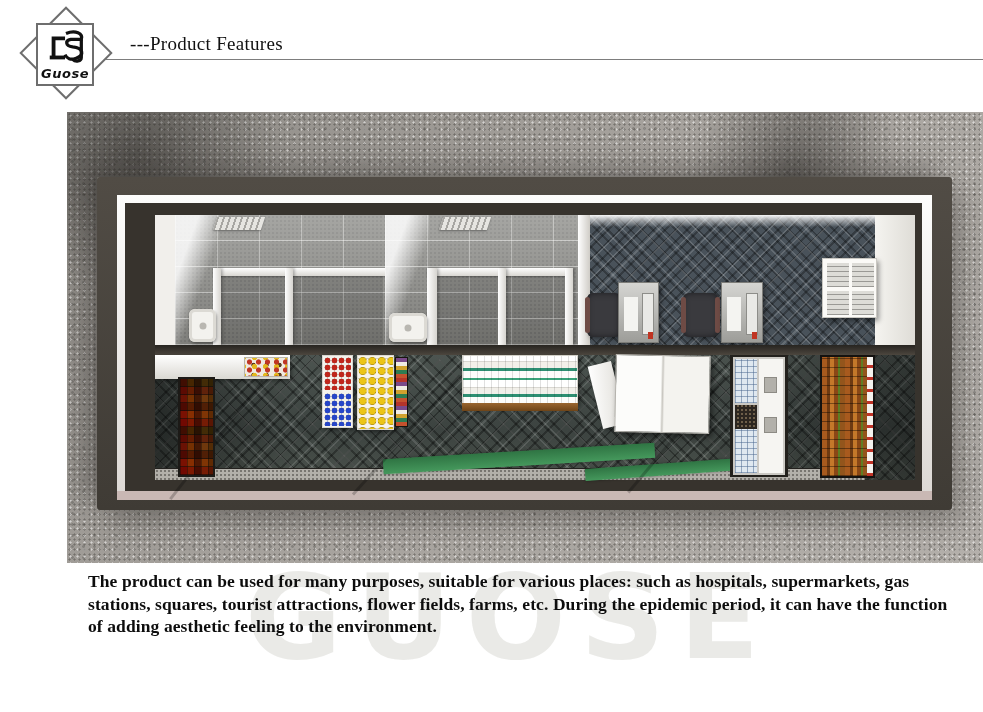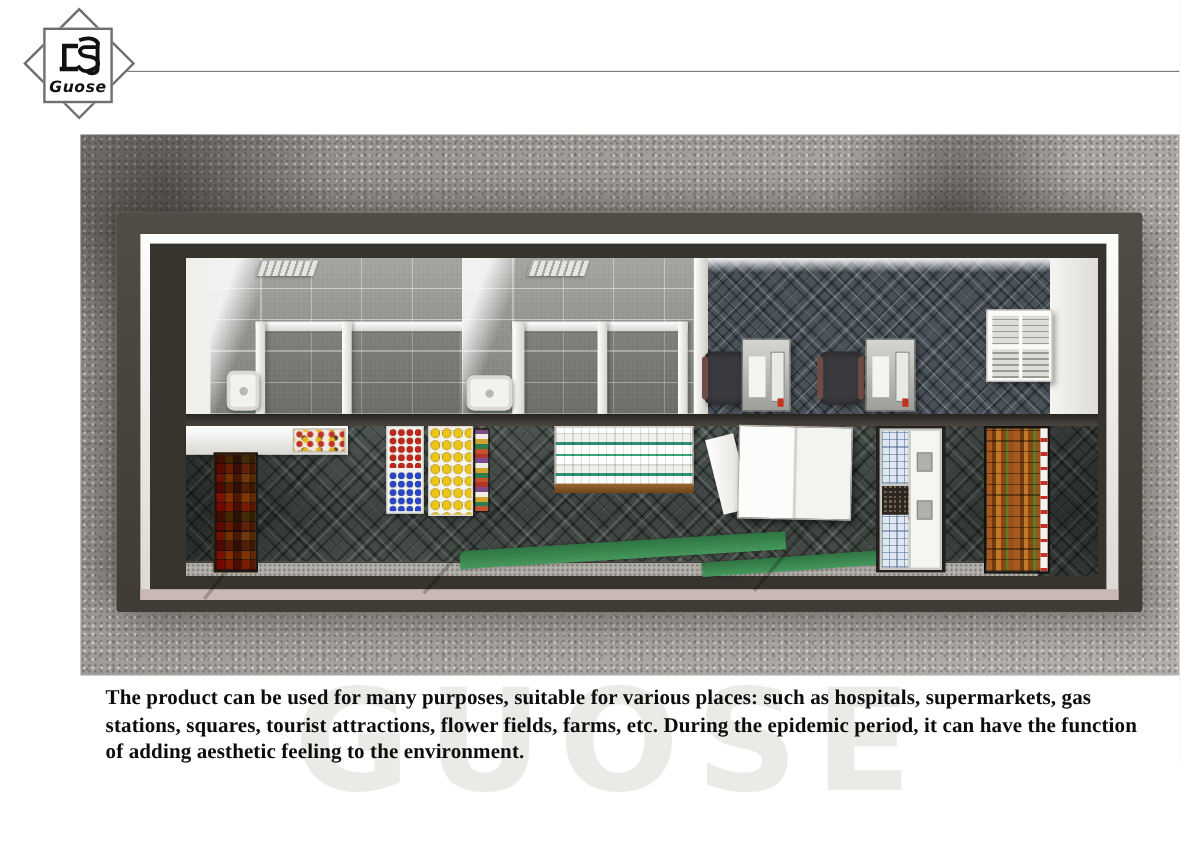--- a/index.html
+++ b/index.html
@@ -239,20 +239,21 @@
     <div class="logo-square"></div>
     <svg class="logo-glyph" viewBox="0 0 46 36" fill="none" stroke="#111" stroke-width="4">
       <path d="M10 30 V10 H22"></path>
       <path d="M6 30 H22"></path>
       <path d="M23 5 C33 1 41 5 39 11 L28 11 C22 12 22 18 30 19 C41 20 43 28 33 31 C28 33 24 31 22 27" stroke-width="3.4"></path>
       <path d="M39 11 V30 C39 34 33 35 30 32" stroke-width="3.4"></path>
     </svg>
     <div class="logo-brand">Guose</div>
   </div>
 
+  <div class="header-title">---Product Features</div>
   <div class="header-rule"></div>
 
   <div class="watermark">GUOSE</div>
 
   <div class="render">
     <div class="ground"></div>
     <div class="shadow-a"></div>
     <div class="shadow-b"></div>
 
     <div class="building">

